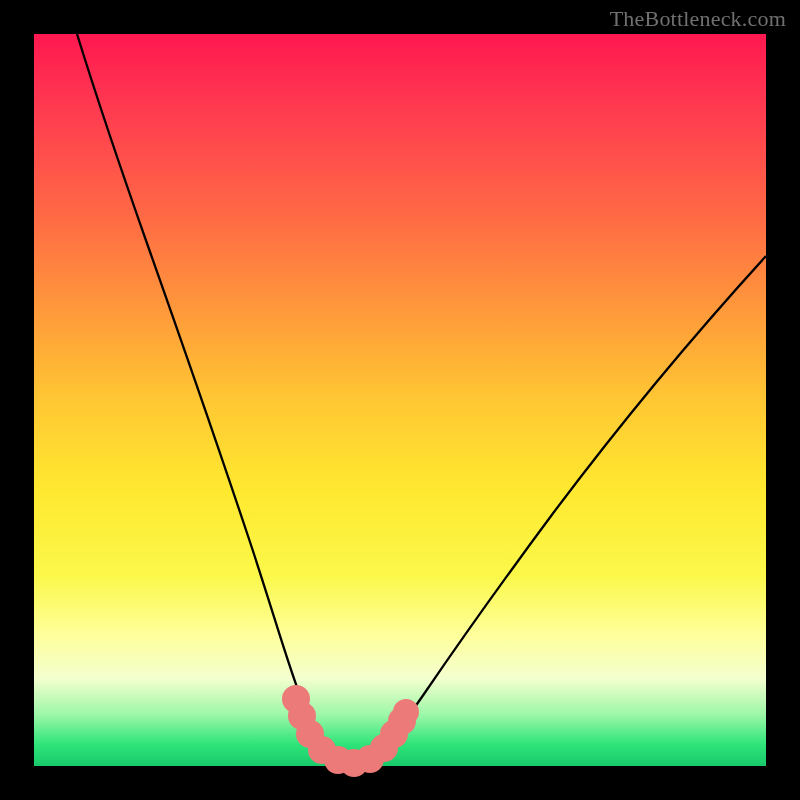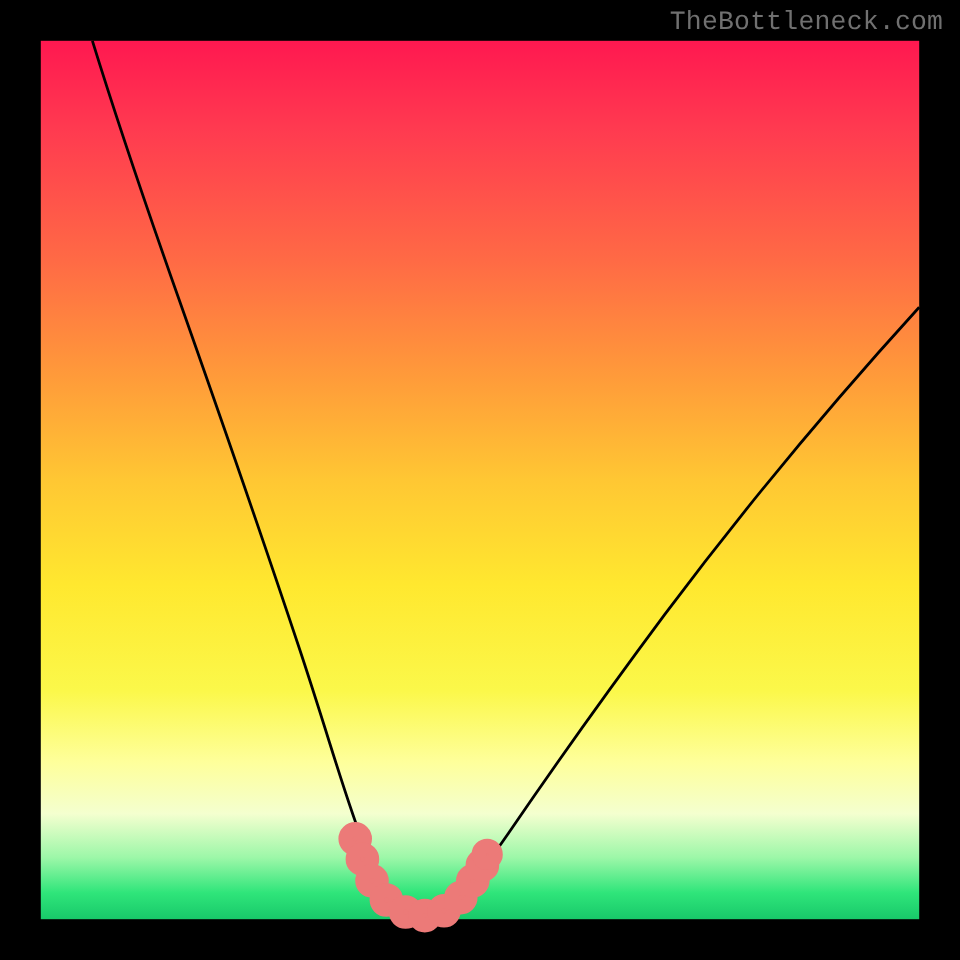--- a/index.html
+++ b/index.html
@@ -43,21 +43,21 @@
     );
   }
   .watermark {
     position: absolute;
     top: 6px;
     right: 14px;
     color: #707070;
     font-size: 22px;
     font-weight: 400;
     letter-spacing: 0.2px;
-    font-family: Liberation Mono, monospace;
+    font-family: Liberation Serif, serif;
   }
   svg.curve-layer {
     position: absolute;
     left: 0;
     top: 0;
     width: 732px;
     height: 732px;
     overflow: visible;
   }
 </style>

